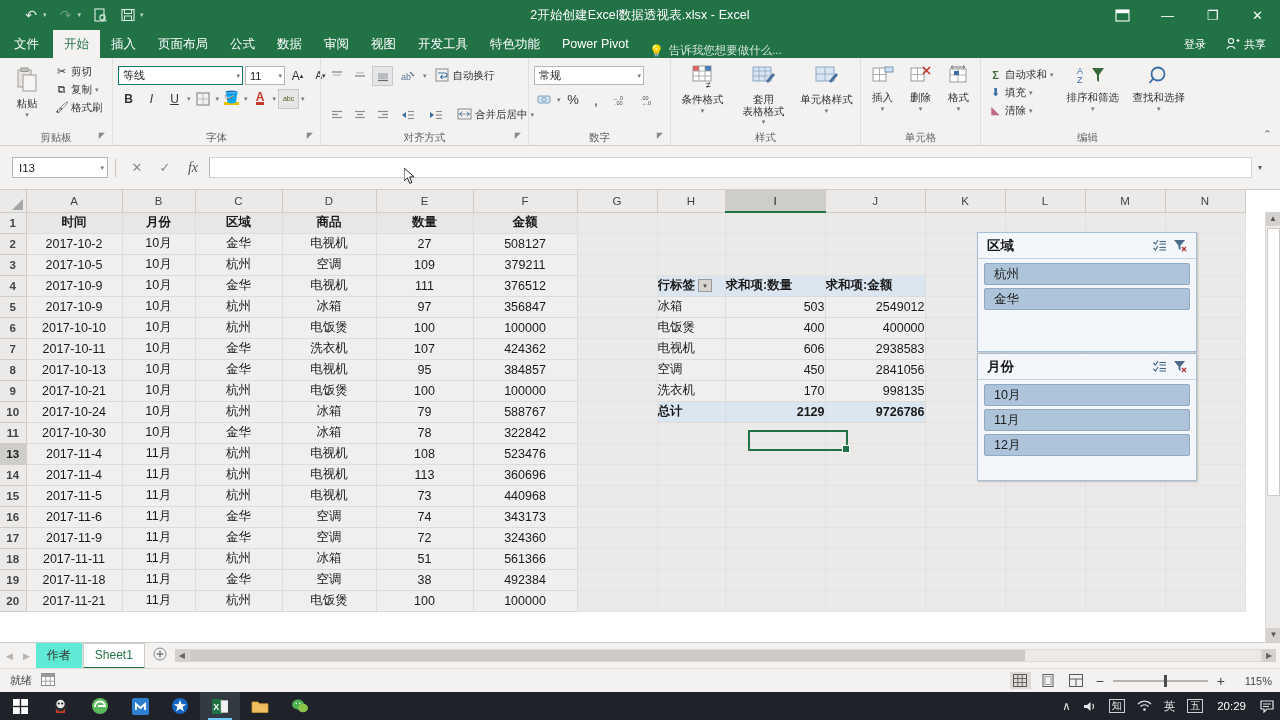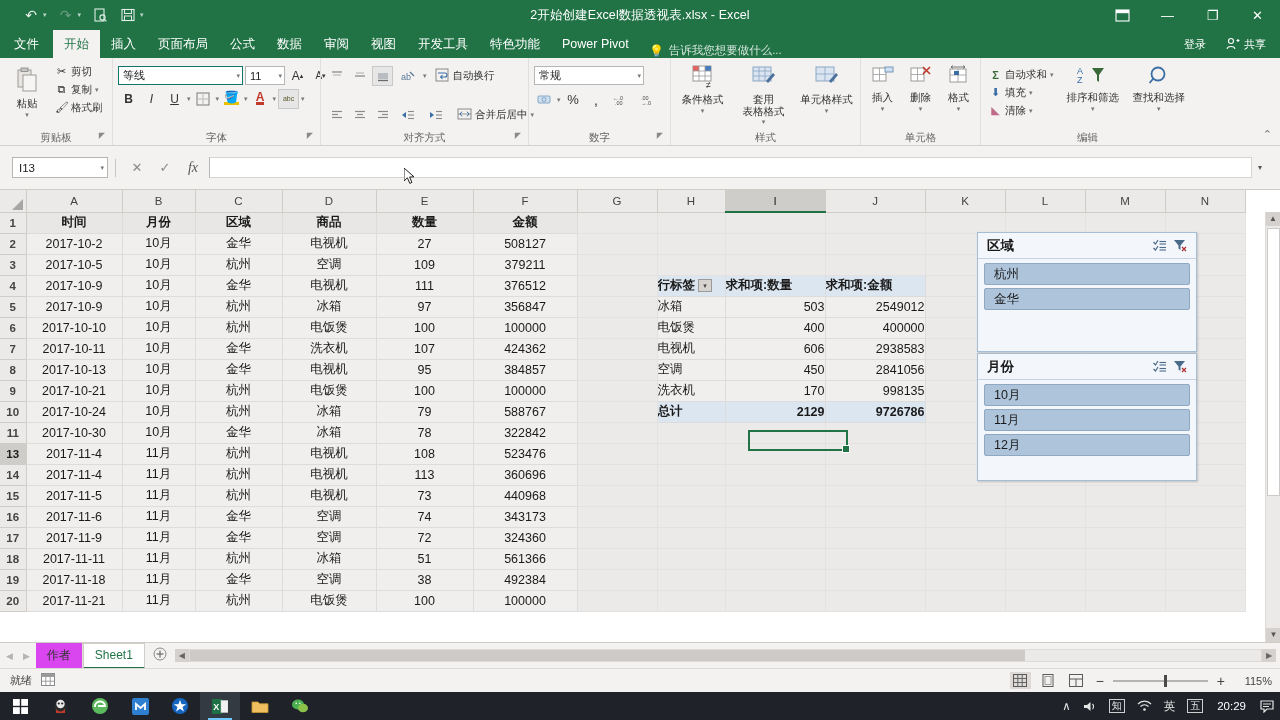--- a/index.html
+++ b/index.html
@@ -208,21 +208,21 @@
   
   .sheetbar {
     position:absolute; left:0; top:642px; width:1280px; height:26px;
     background:#f3f2f1; border-top:1px solid #d0cdc9; display:flex; align-items:center;
   }
   .nav-arrows { display:flex; align-items:center; padding:0 6px; gap:10px; color:#b6b3b0; font-size:9px; }
   .stab {
     height:25px; padding:0 11px; display:flex; align-items:center;
     font-size:12px; color:#444; border-right:1px solid #e0ddda;
   }
-  .stab.hl { background:#d946ef; color:#333; }
+  .stab.hl { background:#5eead4; color:#333; }
   .stab.active {
     background:#fff; color:#217346; border-top:1px solid #d0cdc9;
     border-left:1px solid #d0cdc9; border-right:1px solid #d0cdc9; border-bottom:2px solid #217346;
     height:26px; margin-top:0;
   }
   .addsheet { width:30px; text-align:center; font-size:13px; color:#8a8a8a; }
   .hscroll-area { flex:1; display:flex; align-items:center; padding-right:4px; }
   .hscroll-track { flex:1; height:13px; background:#eceae8; border:1px solid #dddad7; position:relative; }
   .hscroll-thumb { position:absolute; left:0; top:0; height:11px; width:78%; background:#cdcac7; }
   .hs-arrow { width:14px; text-align:center; font-size:8px; color:#666; background:#d4d1ce; height:13px; line-height:13px;}

